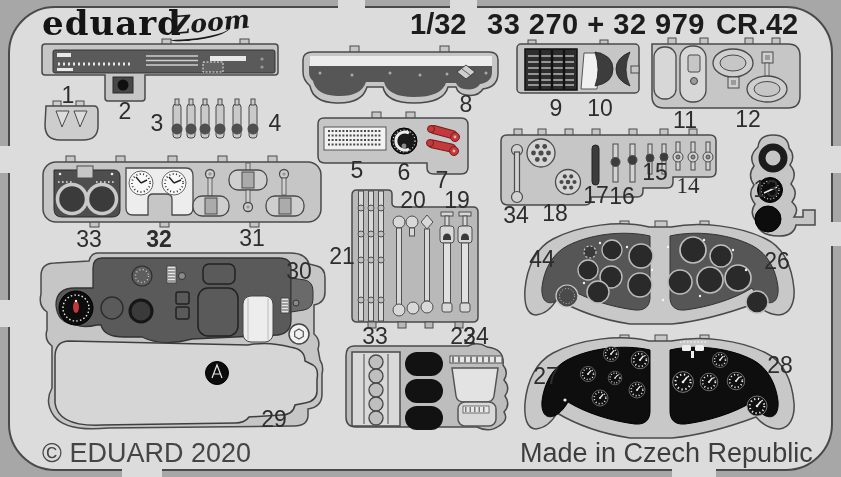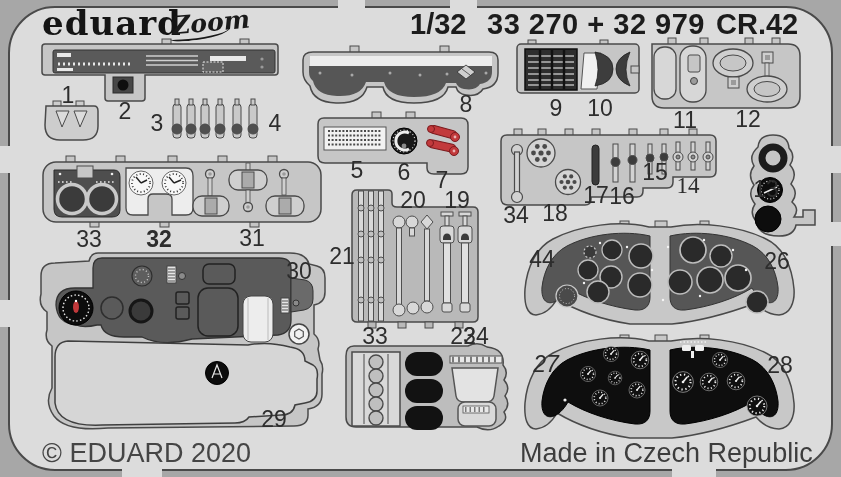--- a/index.html
+++ b/index.html
@@ -555,21 +555,21 @@
 <span class="lbl" style="left:596px;top:195px;">17</span>
 <span class="lbl" style="left:555px;top:213px;">18</span>
 <span class="lbl" style="left:457px;top:200px;">19</span>
 <span class="lbl" style="left:413px;top:200px;">20</span>
 <span class="lbl" style="left:342px;top:256px;">21</span>
 <span class="lbl" style="left:375px;top:336px;">33</span>
 <span class="lbl" style="left:427px;top:336px;margin-left:36px;">23</span>
 <span class="lbl" style="left:476px;top:336px;">24</span>
 <span class="lbl" style="left:542px;top:259px;">44</span>
 <span class="lbl" style="left:777px;top:261px;">26</span>
-<span class="lbl" style="left:546px;top:364px;font-style:italic;">27</span>
+<span class="lbl" style="left:546px;top:376px;">27</span>
 <span class="lbl" style="left:780px;top:365px;">28</span>
 <span class="lbl" style="left:274px;top:419px;">29</span>
 <span class="lbl" style="left:299px;top:271px;">30</span>
 <span class="lbl" style="left:252px;top:238px;">31</span>
 <span class="lbl" style="left:159px;top:239px;font-weight:bold;">32</span>
 <span class="lbl" style="left:89px;top:239px;">33</span>
 <span class="lbl" style="left:516px;top:215px;">34</span>
 
 <span class="ftr" style="left:42px;top:438px;">© EDUARD 2020</span>
 <span class="ftr" style="left:520px;top:438px;color:#3d3d3d;">Made in Czech Republic</span>

